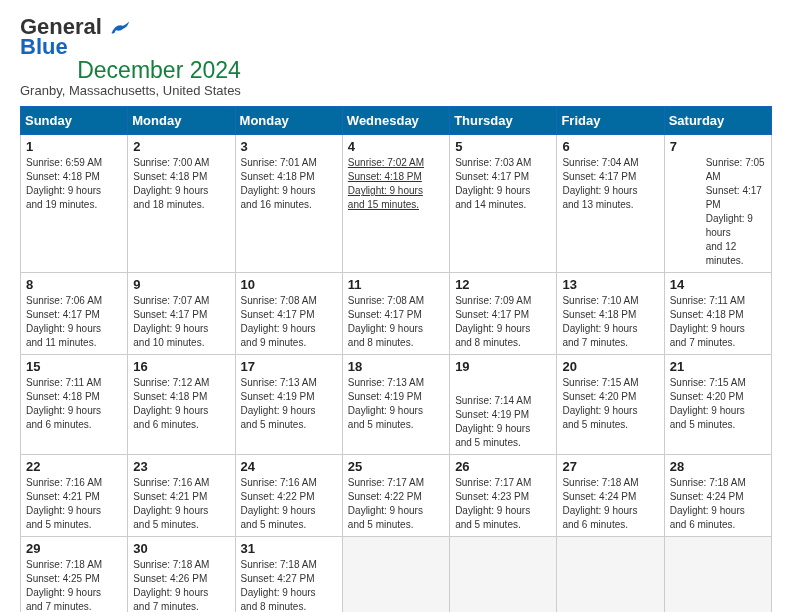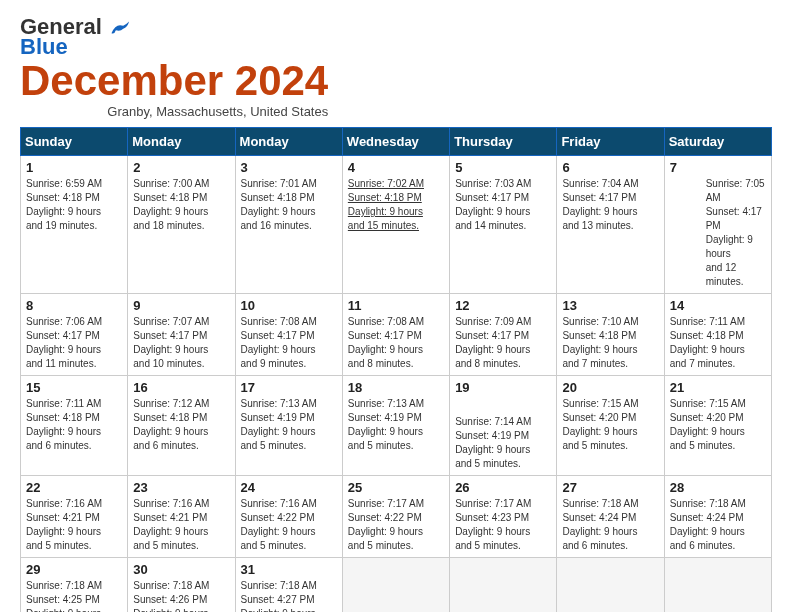--- a/index.html
+++ b/index.html
@@ -25,36 +25,36 @@
     .logo-bird {
       width: 22px;
       height: 18px;
       display: inline-block;
       vertical-align: middle;
     }
     .title-block {
       text-align: right;
     }
     .month-title {
-      font-size: 42px;
-      font-weight: bold;
-      color: #c2410c;
+      font-size: 23px;
+      font-weight: normal;
+      color: #15803d;
       line-height: 1.1;
     }
     .location {
       font-size: 13px;
       color: #444;
     }
     table {
       width: 100%;
       border-collapse: collapse;
       margin-top: 4px;
     }
     thead tr th {
-      background-color: #0c4a6e;
+      background-color: #0369a1;
       color: #fff;
       font-size: 13px;
       font-weight: bold;
       padding: 6px 4px;
       text-align: left;
       border: 1px solid #1565c0;
     }
     tbody tr td {
       border: 1px solid #ccc;
       vertical-align: top;

